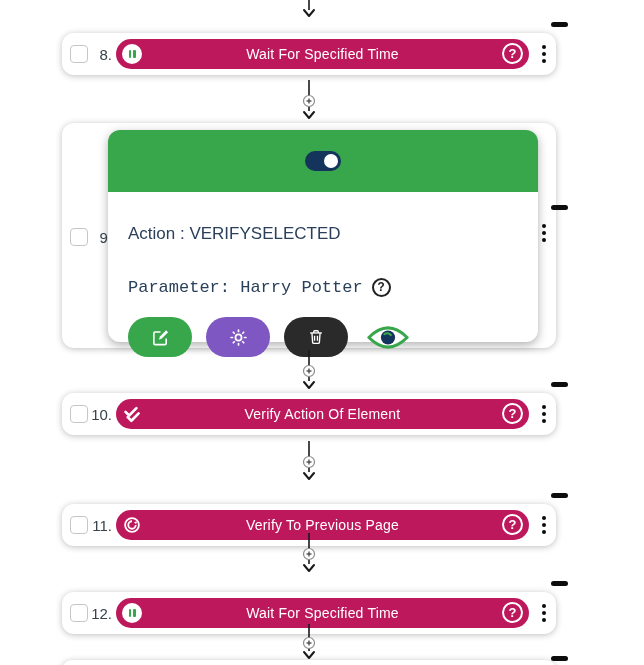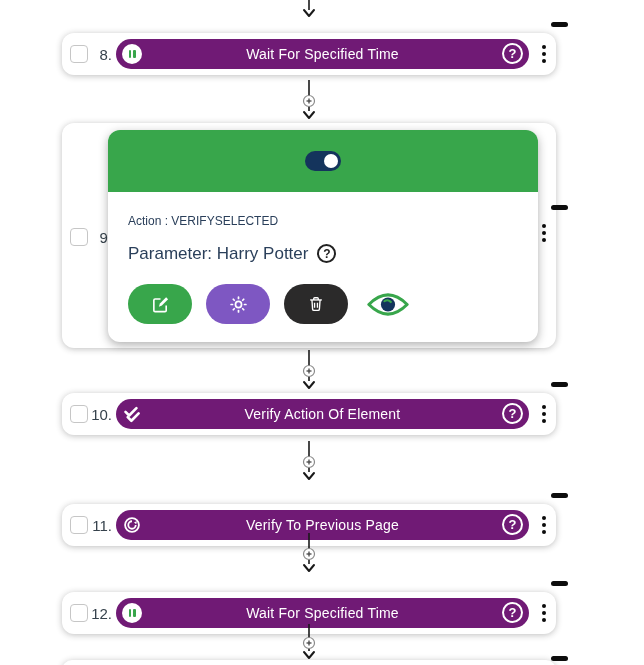--- a/index.html
+++ b/index.html
@@ -5,21 +5,21 @@
   html,body{margin:0;padding:0;background:#ffffff;}
   body{font-family:"Liberation Sans", sans-serif;}
   #stage{position:relative;width:644px;height:665px;background:#ffffff;overflow:hidden;}
 
   
   .row{position:absolute;left:62px;width:494px;}
   .card{position:relative;display:flex;align-items:center;height:42px;background:#fff;
         border-radius:12px;box-shadow:0 1px 6px rgba(40,40,40,.30);padding:0 2px 0 8px;}
   .cb{width:16px;height:16px;border:1.5px solid #c6c6c6;border-radius:4px;background:#fff;flex:0 0 auto;}
   .num{width:21px;margin-left:3px;text-align:right;font-size:15px;color:#36424c;flex:0 0 auto;}
-  .pill{position:relative;flex:1 1 auto;height:30px;margin-left:4px;background:#701a75;
+  .pill{position:relative;flex:1 1 auto;height:30px;margin-left:4px;background:#be185d;
         border-radius:15px;}
   .pill-label{position:absolute;left:0;right:0;top:0;bottom:0;display:flex;align-items:center;
         justify-content:center;color:#fff;font-size:14px;letter-spacing:.2px;}
   .pill-ico{position:absolute;left:6px;top:5px;width:20px;height:20px;}
   .pause-circle{width:20px;height:20px;border-radius:50%;background:#fff;display:flex;
         align-items:center;justify-content:center;gap:2px;}
   .pause-circle i{display:block;width:2.5px;height:8px;background:#38a64b;border-radius:1px;}
   .helpq{position:absolute;right:6px;top:4px;width:17px;height:17px;border:2px solid #fff;
         border-radius:50%;color:#fff;font-size:13px;font-weight:bold;display:flex;
         align-items:center;justify-content:center;}
@@ -39,22 +39,22 @@
   .cb-group{position:absolute;left:8px;top:105px;display:flex;align-items:center;}
   #row9 .dash{top:82px;}
   #row9 .dots{position:absolute;right:4px;top:101px;margin:0;}
   .popup{position:absolute;left:46px;top:7px;width:430px;height:212px;background:#fff;
         border-radius:12px;box-shadow:0 3px 10px rgba(30,30,30,.35);}
   .popup-header{height:62px;background:#38a64b;border-radius:12px 12px 0 0;display:flex;
         align-items:center;justify-content:center;}
   .toggle{position:relative;width:36px;height:20px;background:#14345c;border-radius:10px;cursor:pointer;}
   .toggle .knob{position:absolute;top:3px;right:3px;width:14px;height:14px;border-radius:50%;background:#fff;}
   .popup-body{padding:10px 20px 0 20px;color:#2a3f5a;}
-  .action-line{margin-top:12px;font-size:12px;}
-  .param-line{margin-top:16px;font-size:17px;display:flex;align-items:flex-start;}
+  .action-line{margin-top:22px;font-size:17px;}
+  .param-line{margin-top:34px;font-size:17px;display:flex;align-items:flex-start;font-family:Liberation Mono, monospace;}
   .q-dark{width:15px;height:15px;border:2px solid #222;border-radius:50%;color:#222;
         font-size:12px;font-weight:bold;display:flex;align-items:center;justify-content:center;
         margin-left:9px;}
   .btn-row{margin-top:20px;display:flex;align-items:center;}
   .act-btn{width:64px;height:40px;border:none;border-radius:20px;display:flex;align-items:center;
         justify-content:center;margin-right:14px;cursor:pointer;padding:0;}
   .btn-green{background:#38a64b;}
   .btn-purple{background:#7e57c2;}
   .btn-dark{background:#2b2a2a;}
   .eye-btn{background:none;border:none;padding:0;margin-left:4px;cursor:pointer;display:flex;}

